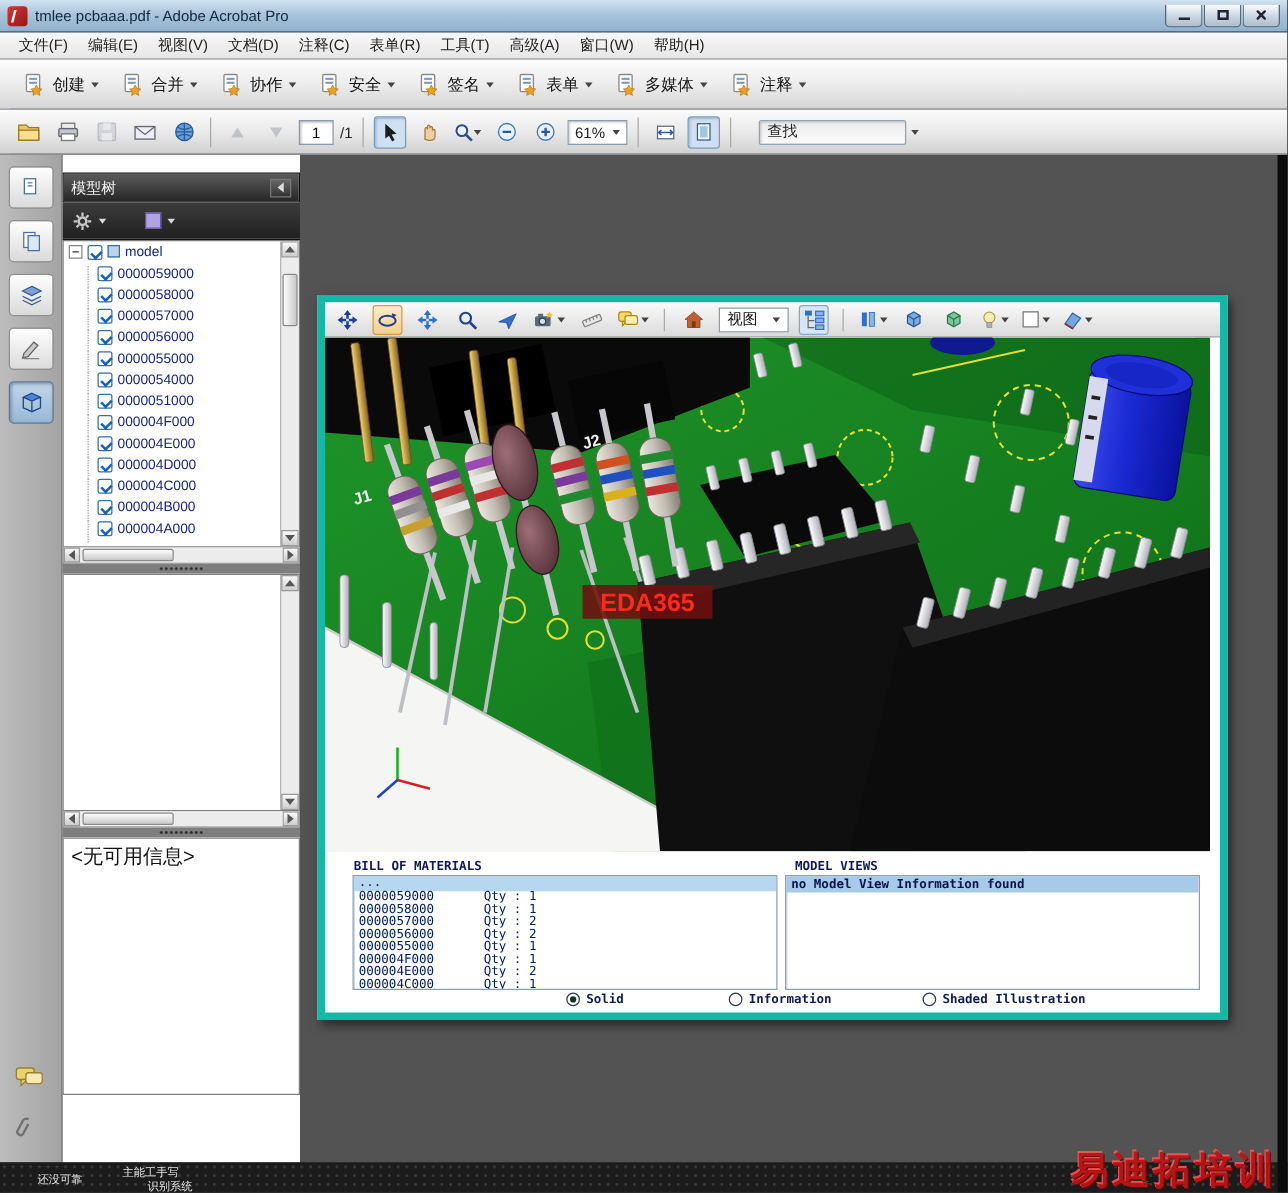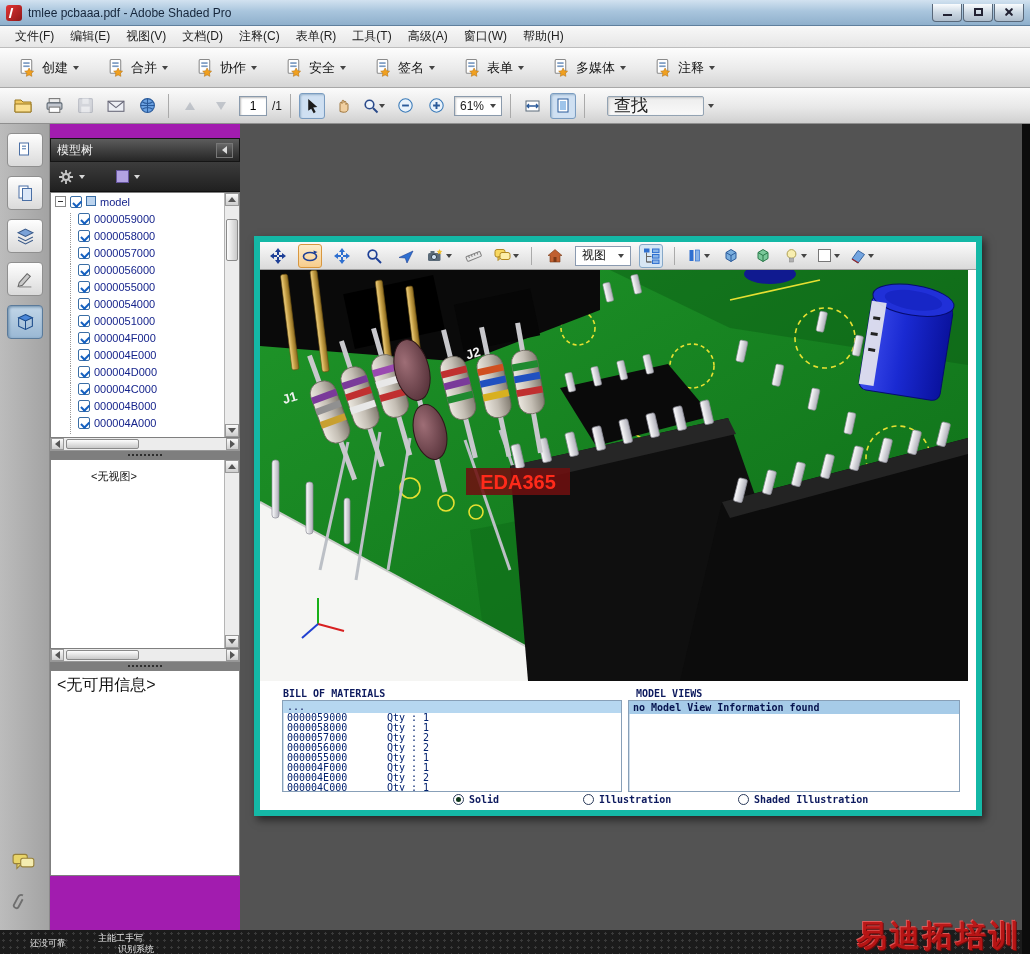--- a/index.html
+++ b/index.html
@@ -26,50 +26,50 @@
 .minbar{width:9px;height:2px;background:#223;margin-top:6px}
 .maxbox{width:9px;height:8px;border:2px solid #223}
 .xicon{position:relative;width:10px;height:10px}
 .xicon::before,.xicon::after{content:"";position:absolute;left:4px;top:0;width:2px;height:10px;background:#223;border-radius:1px}
 .xicon::before{transform:rotate(45deg)}.xicon::after{transform:rotate(-45deg)}
 
 .menubar{height:22px;background:linear-gradient(#f8f8f8,#e6e6e6);border-bottom:1px solid #bdbdbd;display:flex;align-items:center;padding:0 8px;gap:2px}
 .mitem{padding:12px 7px;color:#222;border-radius:2px}
 
 
-.tb1{height:40px;background:linear-gradient(#fdfdfd,#eaeaea 55%,#d5d5d5);border-bottom:1px solid #a8a8a8;display:flex;align-items:center;padding:0 10px;gap:12px}
+.tb1{height:40px;background:linear-gradient(#fdfdfd,#eaeaea 55%,#d5d5d5);border-bottom:1px solid #a8a8a8;display:flex;align-items:center;padding:0 10px;gap:2px}
 .tbtn{display:flex;align-items:center;gap:5px;padding:5px 8px;border-radius:3px;font-size:13px;color:#151515}
 .tbtn svg{display:block}
 .car{width:0;height:0;border-left:3.5px solid transparent;border-right:3.5px solid transparent;border-top:4px solid #444}
 .car.w{border-top-color:#d8d8d8}
 .tb2{height:36px;background:linear-gradient(#fbfbfb,#e8e8e8 55%,#d0d0d0);border-bottom:1px solid #8f8f8f;display:flex;align-items:center;padding:0 10px;gap:5px}
 .sep{width:1px;height:24px;background:#aaa;margin:0 3px;flex:0 0 auto}
 .ibtn{width:26px;height:26px;display:flex;align-items:center;justify-content:center;border-radius:3px;flex:0 0 auto}
 .ibtn.pressed{background:#cfe0f2;border:1px solid #7a9cc0;box-shadow:inset 1px 1px 2px #9ab4cc}
 .disabled{opacity:.45}
 .tri{width:0;height:0;display:block}
 .tri-up{border-left:5px solid transparent;border-right:5px solid transparent;border-bottom:8px solid #8d97a3}
 .tri-dn{border-left:5px solid transparent;border-right:5px solid transparent;border-top:8px solid #8d97a3}
 .tri-l{border-top:4px solid transparent;border-bottom:4px solid transparent;border-right:5px solid #555}
 .tri-r{border-top:4px solid transparent;border-bottom:4px solid transparent;border-left:5px solid #555}
 .pageinput{width:28px;height:20px;border:1px solid #8a9aac;background:#fff;text-align:center;font-size:12px;box-shadow:inset 1px 1px 2px #bbb;font-family:inherit}
 .pagetotal{color:#222}
 .zoombox{display:flex;align-items:center;gap:6px;border:1px solid #8a9aac;background:#fff;height:20px;padding:0 5px;box-shadow:inset 1px 1px 2px #ccc;min-width:48px}
 .findwrap{display:flex;align-items:center;gap:4px;margin-left:14px}
-.findbox{width:97px;height:20px;border:1px solid #93a3b3;border-radius:2px;background:linear-gradient(#ededed,#f9f9f9);padding:0 6px;font-size:17px;color:#222;box-shadow:inset 1px 1px 2px #c5c5c5;font-family:Liberation Sans, sans-serif}
+.findbox{width:118px;height:20px;border:1px solid #93a3b3;border-radius:2px;background:linear-gradient(#ededed,#f9f9f9);padding:0 6px;font-size:12px;color:#222;box-shadow:inset 1px 1px 2px #c5c5c5;font-family:Liberation Sans, sans-serif}
 
 
 .content{flex:1;display:flex;background:#535353;overflow:hidden}
 .strip{width:50px;background:linear-gradient(90deg,#bcbcbc,#a3a3a3);border-right:1px solid #8a8a8a;position:relative;flex:0 0 auto}
 .sbtn{position:absolute;left:7px;width:36px;height:34px;border:1px solid #8f8f8f;border-radius:4px;background:linear-gradient(#fefefe,#dadada);display:flex;align-items:center;justify-content:center}
 .sbtn.active{background:linear-gradient(#c2d6e8,#9ab8d4);border-color:#5a7a9a;box-shadow:inset 1px 1px 3px #6a8aa8}
 .sbare{position:absolute;left:12px;display:flex;align-items:center;justify-content:center}
 
 
-.panel{width:190px;flex:0 0 auto;display:flex;flex-direction:column;padding-top:14px;background:#a21caf}
+.panel{width:190px;flex:0 0 auto;display:flex;flex-direction:column;padding-top:14px;background:#ffffff}
 .phead{height:24px;background:linear-gradient(#5c5c5c,#262626);border:1px solid #151515;color:#f0f0f0;display:flex;align-items:center;gap:6px;padding:0 6px}
 .collapse{margin-left:auto;width:17px;height:15px;border:1px solid #777;background:linear-gradient(#686868,#343434);display:flex;align-items:center;justify-content:center}
 .tri-l.w{border-right-color:#ddd}
 .ptools{height:30px;background:linear-gradient(#3c3c3c,#202020);border-bottom:1px solid #101010;display:flex;align-items:center;gap:5px;padding:0 8px}
 .swatch{width:13px;height:13px;background:#b2a2e2;border:1px solid #65559d;margin-left:26px}
 .tree{height:246px;background:#fff;border:1px solid #7f7f7f;position:relative;overflow:hidden}
 .tree-inner{position:absolute;inset:0 15px 0 0;padding:3px 0 0 4px}
 .trow{display:flex;height:17px;gap:4px;white-space:nowrap}
 .trow.child{margin-left:15px;border-left:1px dotted #9a9a9a;padding-left:7px}
 .mb{width:11px;height:11px;border:1px solid #888;background:#fff;display:flex;align-items:center;justify-content:center;flex:0 0 auto}
@@ -145,21 +145,21 @@
     <span style="left:98px;top:2px">主能工手写</span>
     <span style="left:118px;top:13px">识别系统</span>
   </div>
   <div class="right-sliver"></div>
   <div class="wm">易迪拓培训</div>
 
   <div class="app">
 
     <div class="titlebar">
       <div class="acroicon"></div>
-      <div class="title">tmlee pcbaaa.pdf - Adobe Shaded Pro</div>
+      <div class="title">tmlee pcbaaa.pdf - Adobe Acrobat Pro</div>
       <div class="winbtns">
         <div class="winbtn">
             <span class="minbar"></span>
           </div>
         <div class="winbtn">
             <span class="maxbox"></span>
           </div>
         <div class="winbtn">
             <span class="xicon"></span>
           </div>
@@ -531,21 +531,20 @@
               <div class="sb-hthumb"></div>
             </div>
           <div class="sb-hbtn">
               <span class="tri tri-r"></span>
             </div>
         </div>
         <div class="split">
             <div class="dots"></div>
           </div>
         <div class="vlist">
-          <div class="noview">&lt;无视图&gt;</div>
           <div class="sb-v">
             <div class="sb-vbtn">
                 <span class="tri tri-up s"></span>
               </div>
             <div class="sb-vtrack"></div>
             <div class="sb-vbtn">
                 <span class="tri tri-dn s"></span>
               </div>
           </div>
         </div>
@@ -940,21 +939,21 @@
 
           <div class="modes">
 
               <label class="mode selected">
                 <span class="radio"></span>
                 <span>Solid</span>
               </label>
 
               <label class="mode">
                 <span class="radio"></span>
-                <span>Illustration</span>
+                <span>Information</span>
               </label>
 
               <label class="mode">
                 <span class="radio"></span>
                 <span>Shaded Illustration</span>
               </label>
             </div>
 
         </div>
       </div>

